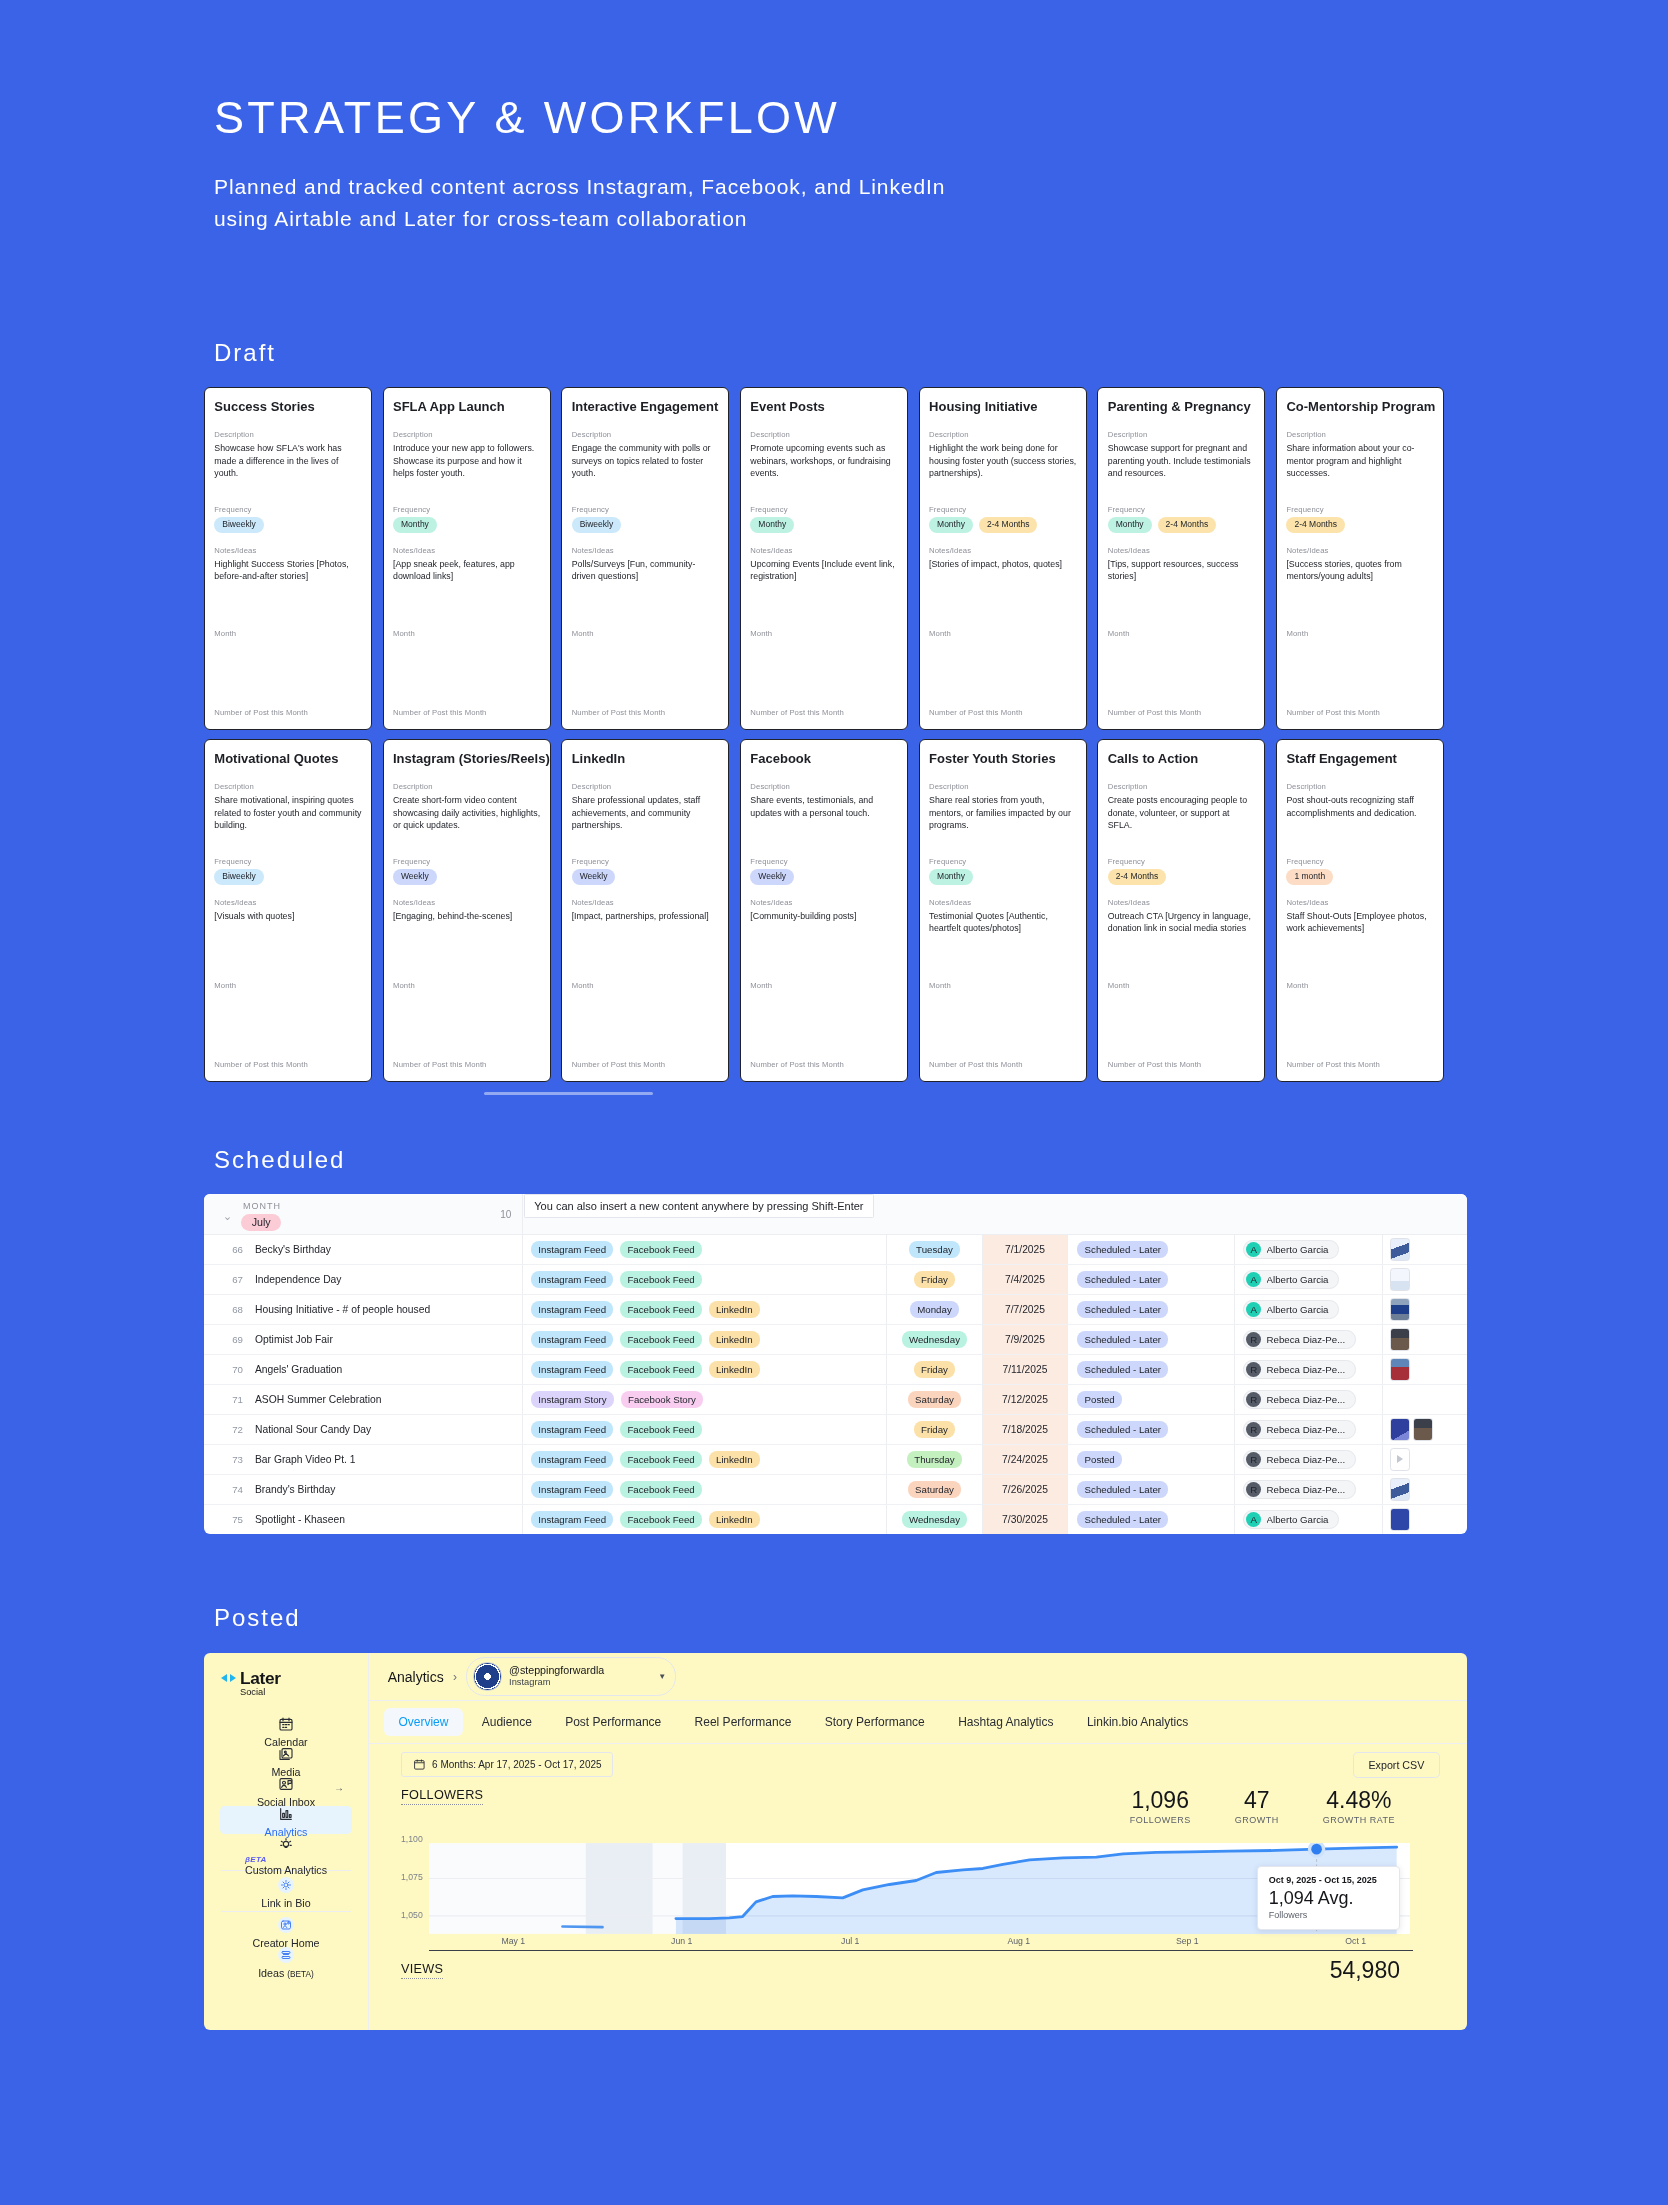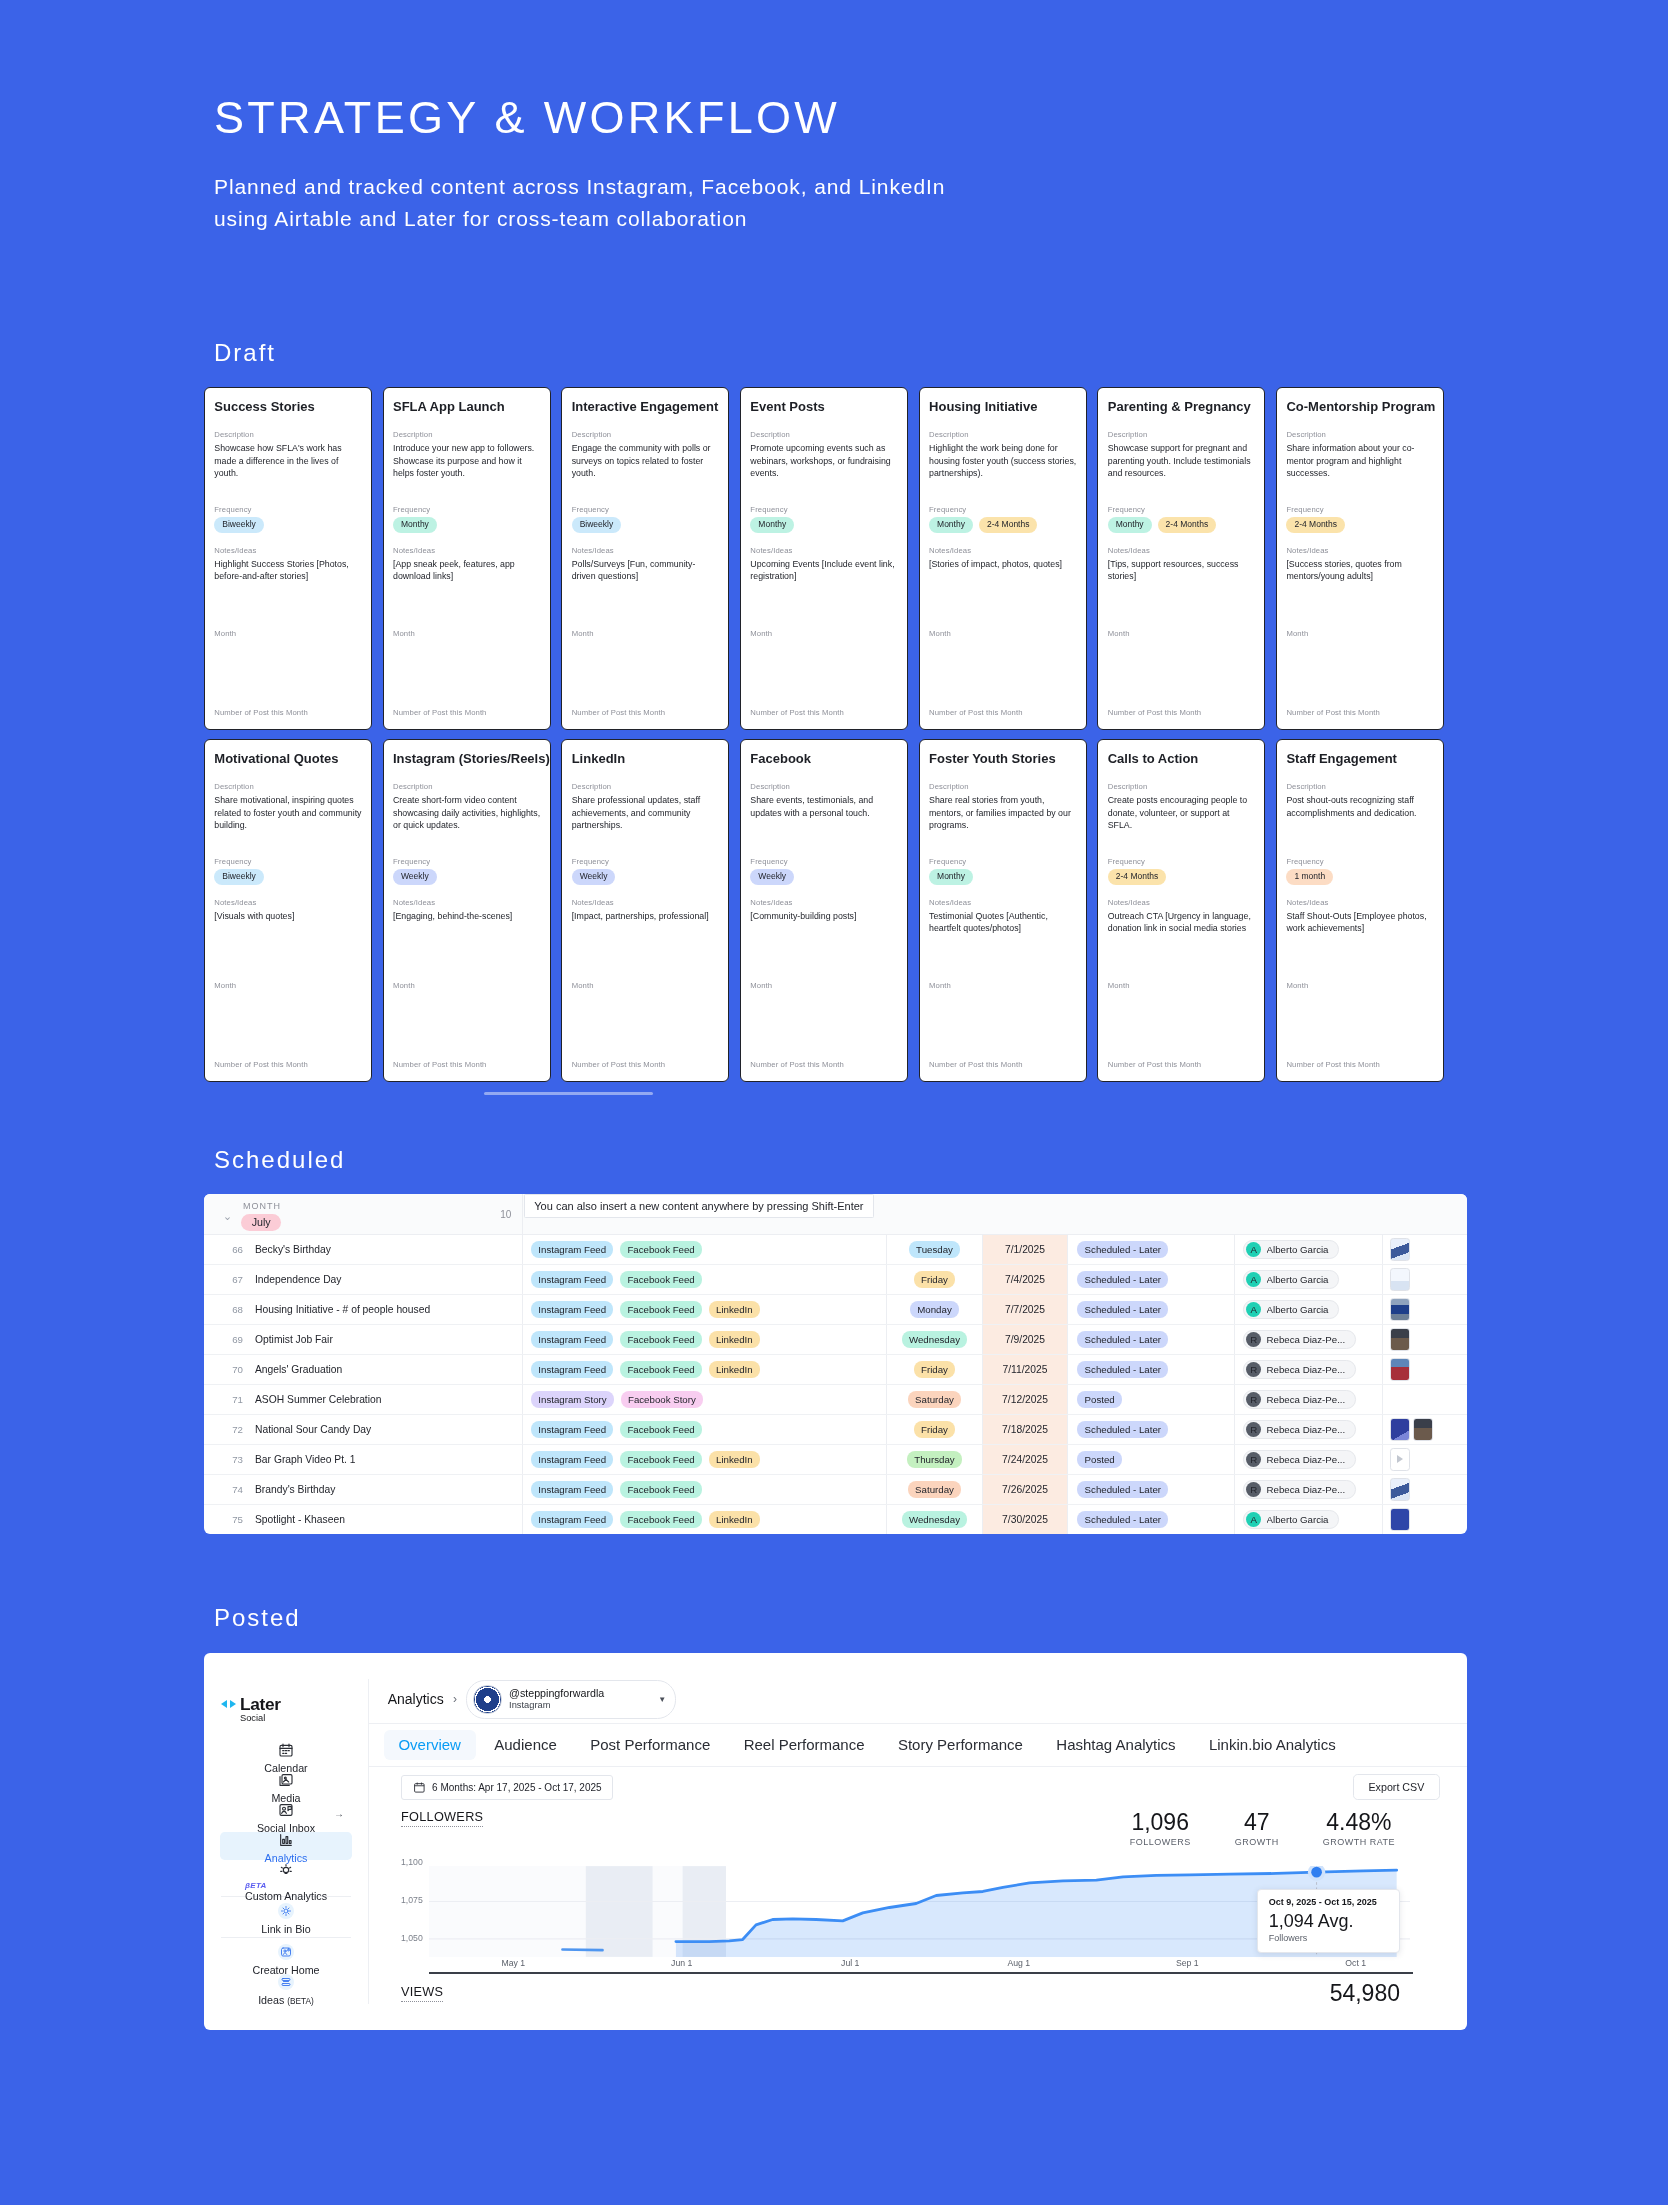--- a/index.html
+++ b/index.html
@@ -198,25 +198,24 @@
   .th.i7::after { content:""; position:absolute; left:6.7px; top:6px;
     border-left: 6.7px solid #c2c7d0; border-top: 4.7px solid transparent; border-bottom: 4.7px solid transparent; }
   .th.i8 { background: linear-gradient(160deg,#eaf0fb 0 38%, #3d5a9b 38% 72%, #dde6f5 72%); }
   .th.i9 { background: linear-gradient(180deg,#2e46a8 0 100%); }
 
   
   .later {
     position: absolute;
     left: 204px; top: 1653px;
     width: 1263px; height: 377px;
-    background: #ffffff;
+    background: #fef9c3;
     border-radius: 6px;
     display: flex;
     overflow: hidden;
-    align-items: center;
   }
   .lsb { width: 165px; border-right: 0.9px solid #edeff3; padding: 14.7px 0 0 0; }
   .brand { padding: 0 0 17.3px 17.3px; }
   .brand-row { display:flex; align-items:center; gap: 4px; }
   .brand-mark { width: 14.7px; height: 10px; position: relative; }
   .brand-mark::before, .brand-mark::after {
     content:""; position:absolute; top:0.7px; width:0; height:0;
     border-top: 4.3px solid transparent; border-bottom: 4.3px solid transparent;
   }
   .brand-mark::before { left:0;  border-right: 6.7px solid #1fb6ef; }
@@ -250,21 +249,21 @@
   .acct-av { width: 29px; height: 29px; border-radius: 50%;
     background: radial-gradient(circle at 50% 50%, #ffffff 0 18%, #1f3f8a 18% 60%, #ffffff 60% 68%, #1f3f8a 68%);
     border: 0.7px solid #c9cfda; flex:0 0 auto; }
   .acct-txt { line-height: 1.25; }
   .acct-name { font-size: 10.7px; color:#15161a; }
   .acct-plat { font-size: 9.3px; color:#3d424b; }
   .caret { margin-left: auto; color: #4a4f59; font-size: 8px; }
 
   .ltabs { height: 43px; display:flex; align-items:center; gap: 4px; padding-left: 14.7px;
            border-bottom: 0.9px solid #edeff3; }
-  .ltab { font-size: 15px; color:#2a2d34; padding: 6.7px 14.7px; border-radius: 6px; white-space:nowrap; }
+  .ltab { font-size: 12px; color:#2a2d34; padding: 6.7px 14.7px; border-radius: 6px; white-space:nowrap; }
   .ltab.active { color:#0a9cf5; background:#f4f8fd; }
 
   .lctrl { height: 41px; display:flex; align-items:center; padding: 0 27px 0 32px; gap: 10.7px; }
   .date-btn {
     display:flex; align-items:center; gap: 6.7px;
     border:0.9px solid #e3e6ec; border-radius:3px;
     padding: 5.3px 10.7px; font-size: 10px; color:#23252c;
   }
   .export-btn {
     margin-left:auto; border:0.9px solid #e3e6ec; border-radius:4.7px;

